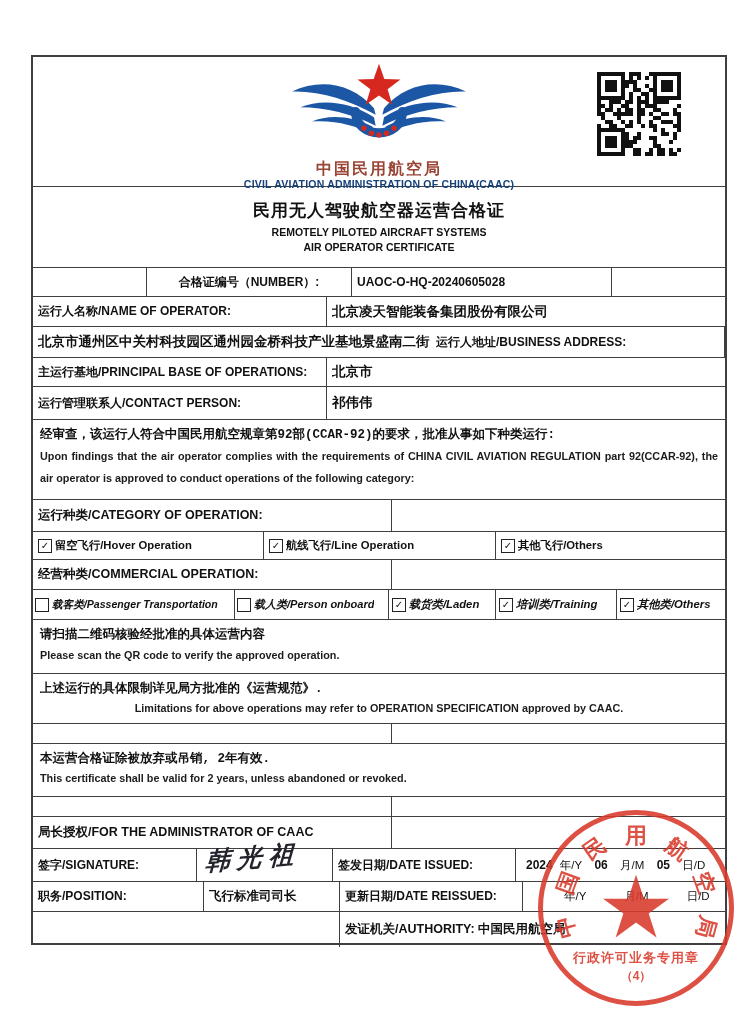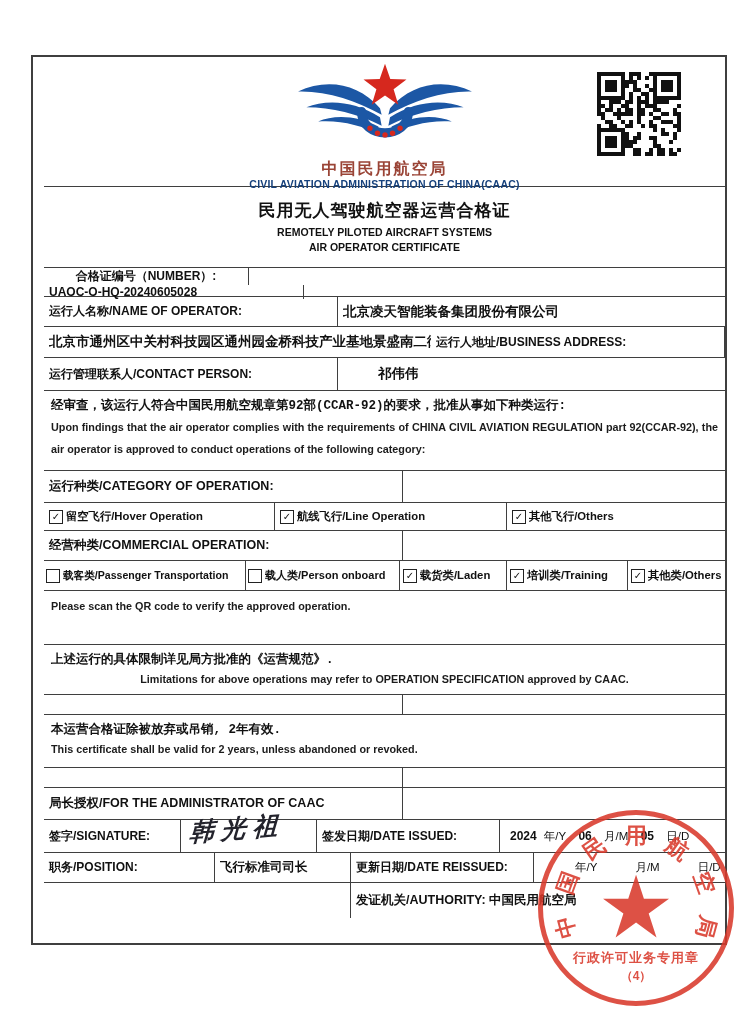--- a/index.html
+++ b/index.html
@@ -1,47 +1,47 @@
 <!DOCTYPE html>
 <html style="--agency-cn: #9a4436; --agency-en: #16417c; --logo-blue: #1c57a5; --logo-red: #d6281e; --stamp-red: #d93a2c; --border: #3f3f3f; --text: #111111;"><head>
 <meta charset="utf-8">
 <style>
   html,body{margin:0;padding:0;background:#fff;}
   body{width:756px;height:1018px;position:relative;overflow:hidden;
        font-family:"Liberation Sans","DejaVu Sans",sans-serif;color:var(--text,#111);}
   .cert{position:absolute;left:31px;top:55px;width:696px;height:890px;
         border:2px solid var(--border,#3f3f3f);box-sizing:border-box;background:#fff;}
   .row{position:relative;box-sizing:border-box;border-bottom:1px solid var(--border,#3f3f3f);
-       display:flex;align-items:stretch;margin-left:11px;}
+       display:flex;align-items:stretch;}
   .row:last-child{border-bottom:none;}
   .cell{box-sizing:border-box;display:flex;align-items:center;padding:0 5px;min-width:0;}
   .br{border-right:1px solid var(--border,#3f3f3f);}
   .lab{font-size:12px;font-weight:700;white-space:nowrap;}
   .val{font-size:13.5px;font-weight:700;white-space:nowrap;overflow:hidden;}
   
   .r-header{height:130px;display:block;text-align:center;}
   .logo{margin-top:6px;}
   .agency-cn{font-size:16px;font-weight:700;letter-spacing:2px;color:var(--agency-cn,#9a4436);line-height:1.2;}
   .agency-en{font-size:10.5px;font-weight:700;color:var(--agency-en,#16417c);letter-spacing:.2px;}
   .qr{position:absolute;right:44px;top:15px;width:84px;height:84px;}
   
   .r-title{height:81px;display:block;text-align:center;padding-top:12px;}
   .title-cn{font-size:17px;font-weight:700;letter-spacing:1px;}
   .title-en{font-size:10.5px;font-weight:700;line-height:1.45;margin-top:3px;}
-  .r-number{height:29px;flex-direction:column;}
+  .r-number{height:29px;}
   .r-info{height:30px;}
   .r-addr{height:31px;}
   .r-base{height:29px;}
-  .r-contact{height:33px;gap:35px;}
+  .r-contact{height:33px;}
   .para{display:block;padding:5px 7px;}
   .r-approval{height:80px;}
   .para .cn{font-size:12.5px;font-weight:700;line-height:1.6;font-family:Liberation Mono, monospace;}
   .para .en{font-size:10.8px;font-weight:700;color:#1c1c1c;text-align:justify;line-height:2.05;}
   .r-cath{height:32px;} .r-catb{height:28px;}
-  .r-comh{height:30px;justify-content:space-between;} .r-comb{height:30px;}
+  .r-comh{height:30px;justify-content:space-between;} .r-comb{height:30px;font-style:italic;}
   .r-qrnote{height:54px;} .r-limit{height:50px;}
   .r-empty{height:20px;} .r-validity{height:53px;}
   .r-admin{height:32px;} .r-sign{height:33px;} .r-pos{height:30px;} .r-auth{height:35px;}
   .cb{width:12px;height:12px;border:1.6px solid #222;display:inline-flex;align-items:center;
       justify-content:center;font-size:10px;font-weight:700;margin-right:3px;flex:none;line-height:1;}
   .cbl{font-size:11.3px;font-weight:700;white-space:nowrap;overflow:hidden;}
   .dgrp{display:inline-flex;align-items:baseline;margin-right:7px;gap:7px;}
   .dv{display:inline-block;min-width:24px;text-align:center;font-size:12px;font-weight:700;}
   .du{font-size:11.5px;font-weight:400;}
   .sig{position:absolute;left:8px;top:-8px;font-size:25px;font-weight:600;letter-spacing:7px;
@@ -347,20 +347,28 @@
       </div>
   </div>
   <div class="row r-addr">
     <div class="cell" style="flex:1;padding-right:0">
         <span class="val">北京市通州区中关村科技园区通州园金桥科技产业基地景盛南二街</span>
       </div>
     <div class="cell br" style="width:294px">
         <span class="lab">运行人地址/BUSINESS ADDRESS:</span>
       </div>
   </div>
+  <div class="row r-base">
+    <div class="cell br" style="width:294px">
+        <span class="lab">主运行基地/PRINCIPAL BASE OF OPERATIONS:</span>
+      </div>
+    <div class="cell" style="flex:1">
+        <span class="val">北京市</span>
+      </div>
+  </div>
   <div class="row r-contact">
     <div class="cell br" style="width:294px">
         <span class="lab">运行管理联系人/CONTACT PERSON:</span>
       </div>
     <div class="cell" style="flex:1">
         <span class="val">祁伟伟</span>
       </div>
   </div>
 
   <div class="row r-approval para">
@@ -412,20 +420,21 @@
       <span class="cb">✓</span>
       <span class="cbl">培训类/Training</span>
     </div>
     <div class="cell" style="flex:1;padding:0 3px">
       <span class="cb">✓</span>
       <span class="cbl">其他类/Others</span>
     </div>
   </div>
 
   <div class="row r-qrnote para">
+    <div class="cn">请扫描二维码核验经批准的具体运营内容</div>
     <div class="en" style="line-height:1.9">Please scan the QR code to verify the approved operation.</div>
   </div>
 
   <div class="row r-limit para">
     <div class="cn">上述运行的具体限制详见局方批准的《运营规范》.</div>
     <div class="en" style="line-height:1.8;text-align:center">Limitations for above operations may refer to OPERATION SPECIFICATION approved by CAAC.</div>
   </div>
 
   <div class="row r-empty">
     <div class="cell br" style="width:359px"></div>
@@ -443,21 +452,21 @@
   </div>
 
   <div class="row r-admin">
     <div class="cell br" style="width:359px">
         <span class="lab" style="font-size:12.5px">局长授权/FOR THE ADMINISTRATOR OF CAAC</span>
       </div>
     <div class="cell" style="flex:1"></div>
   </div>
 
   <div class="row r-sign">
-    <div class="cell br" style="width:137px">
+    <div class="cell br" style="width:164px">
         <span class="lab">签字/SIGNATURE:</span>
       </div>
     <div class="cell br" style="width:136px;position:relative;overflow:visible">
       <span class="sig">韩光祖</span>
     </div>
     <div class="cell br" style="width:183px">
         <span class="lab">签发日期/DATE ISSUED:</span>
       </div>
     <div class="cell" style="flex:1;padding-left:10px">
       <span class="dgrp">

